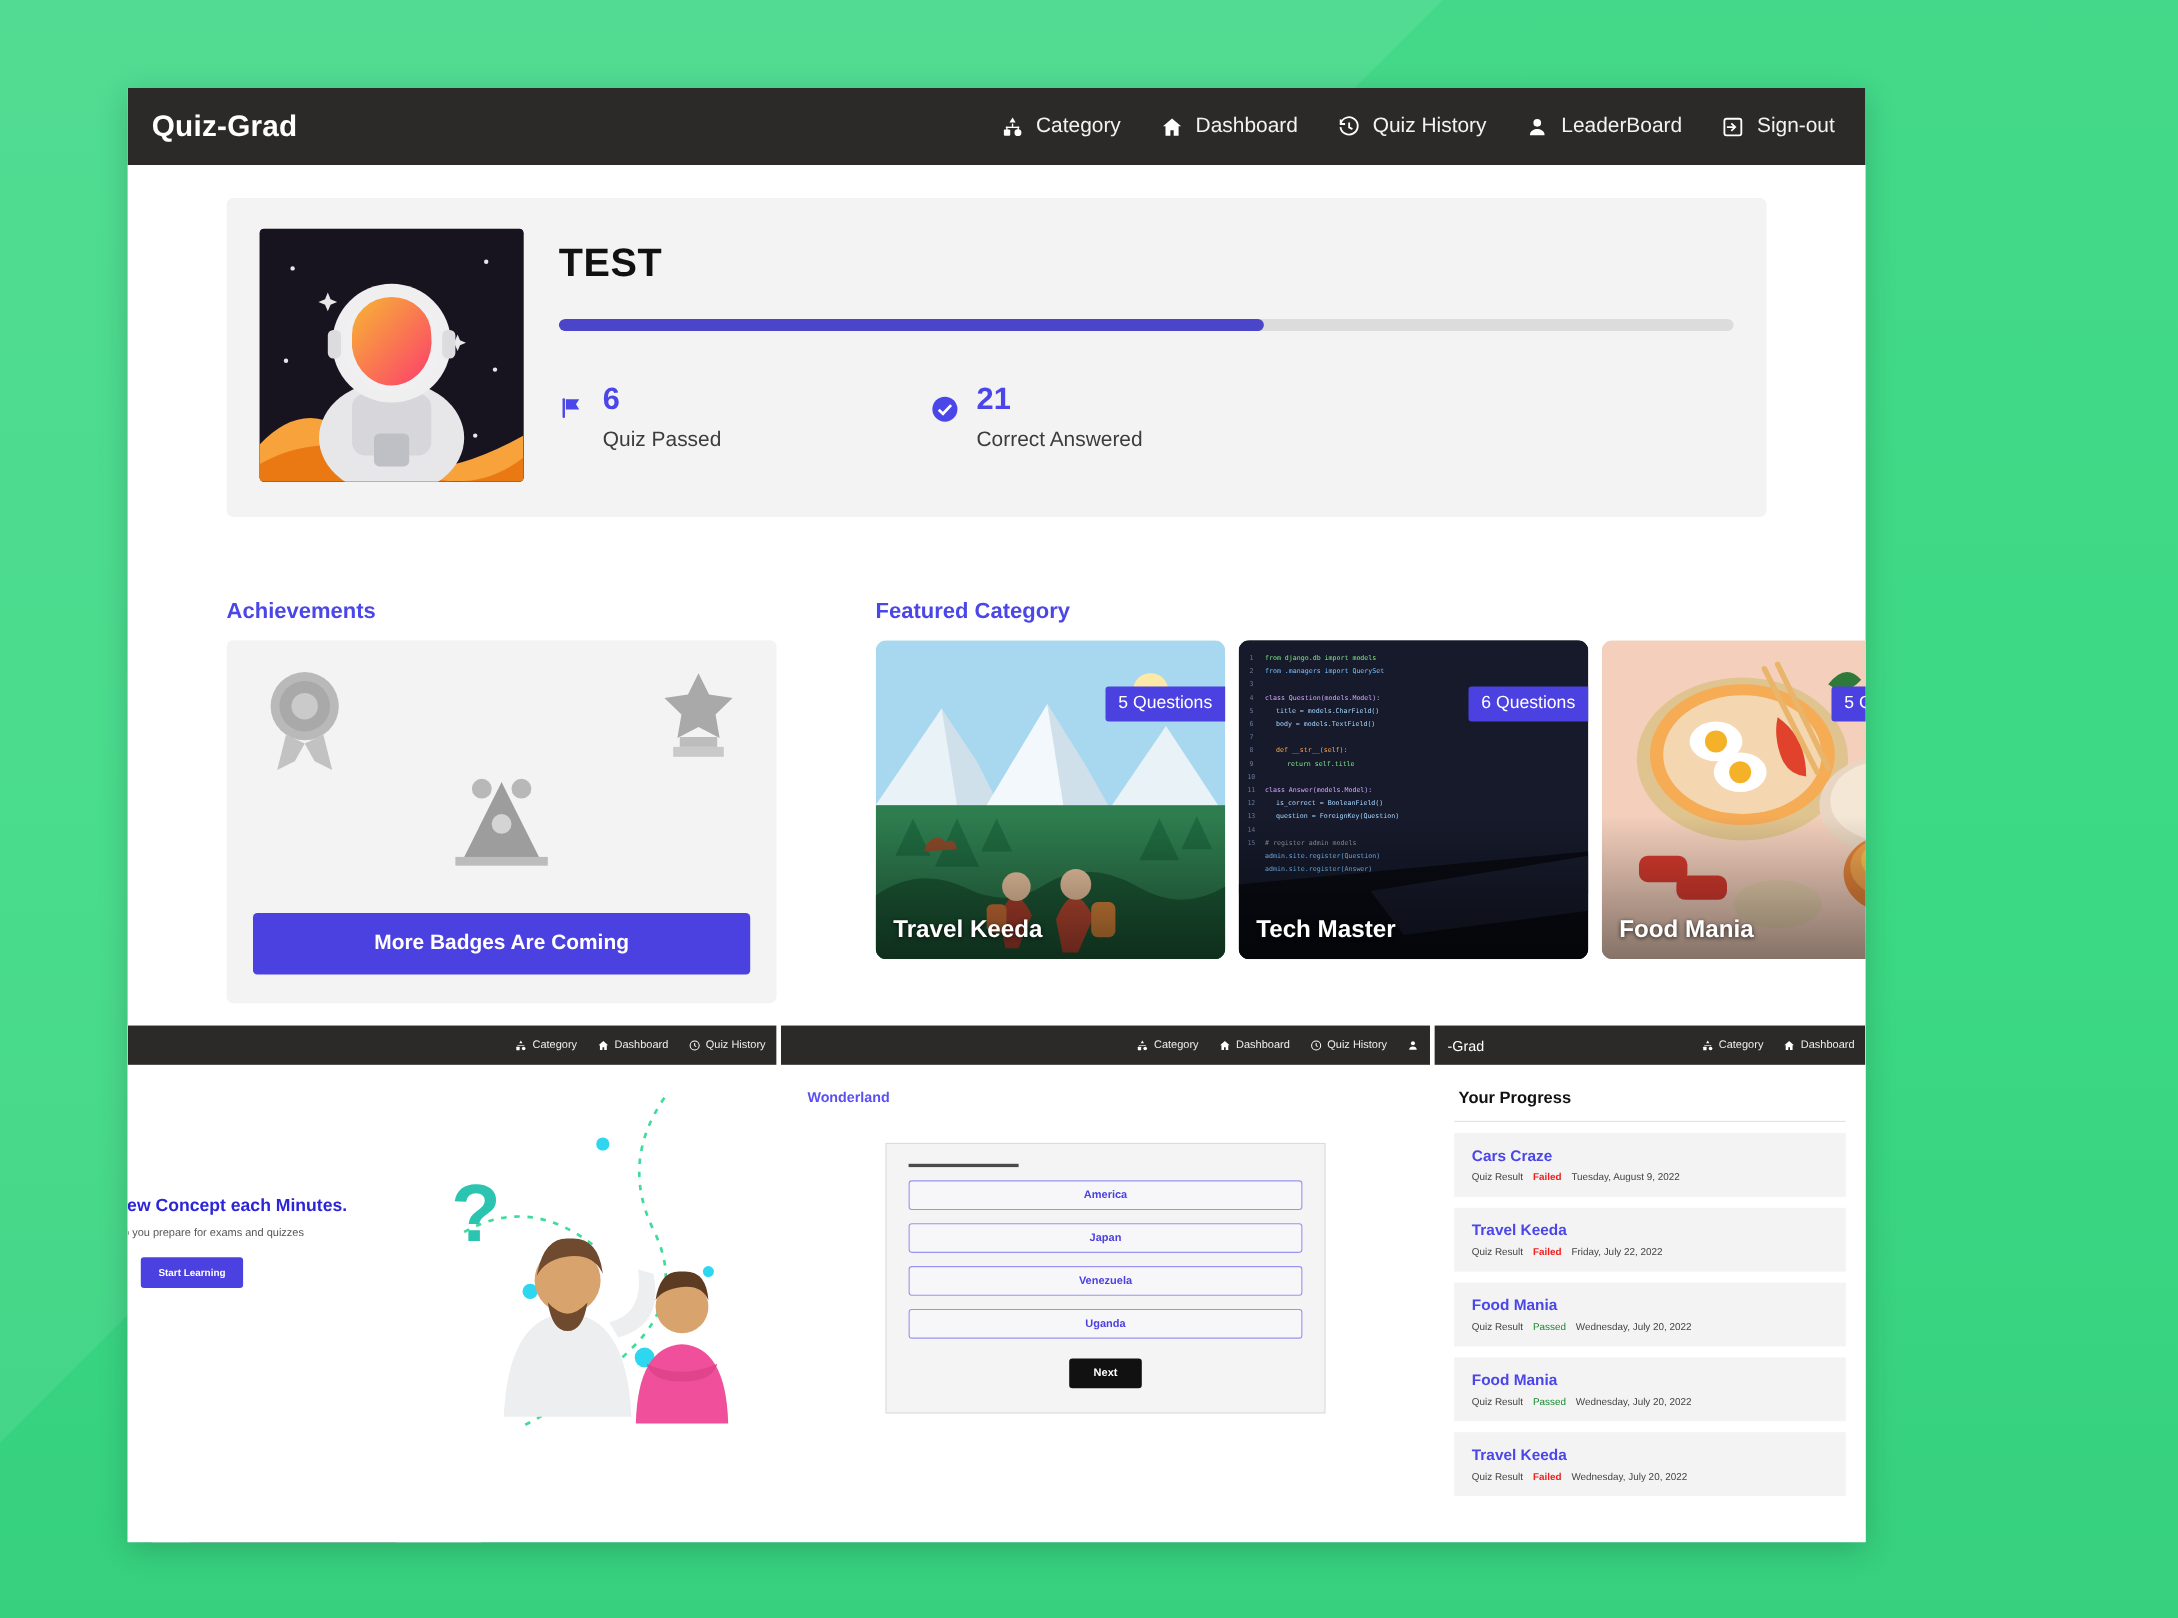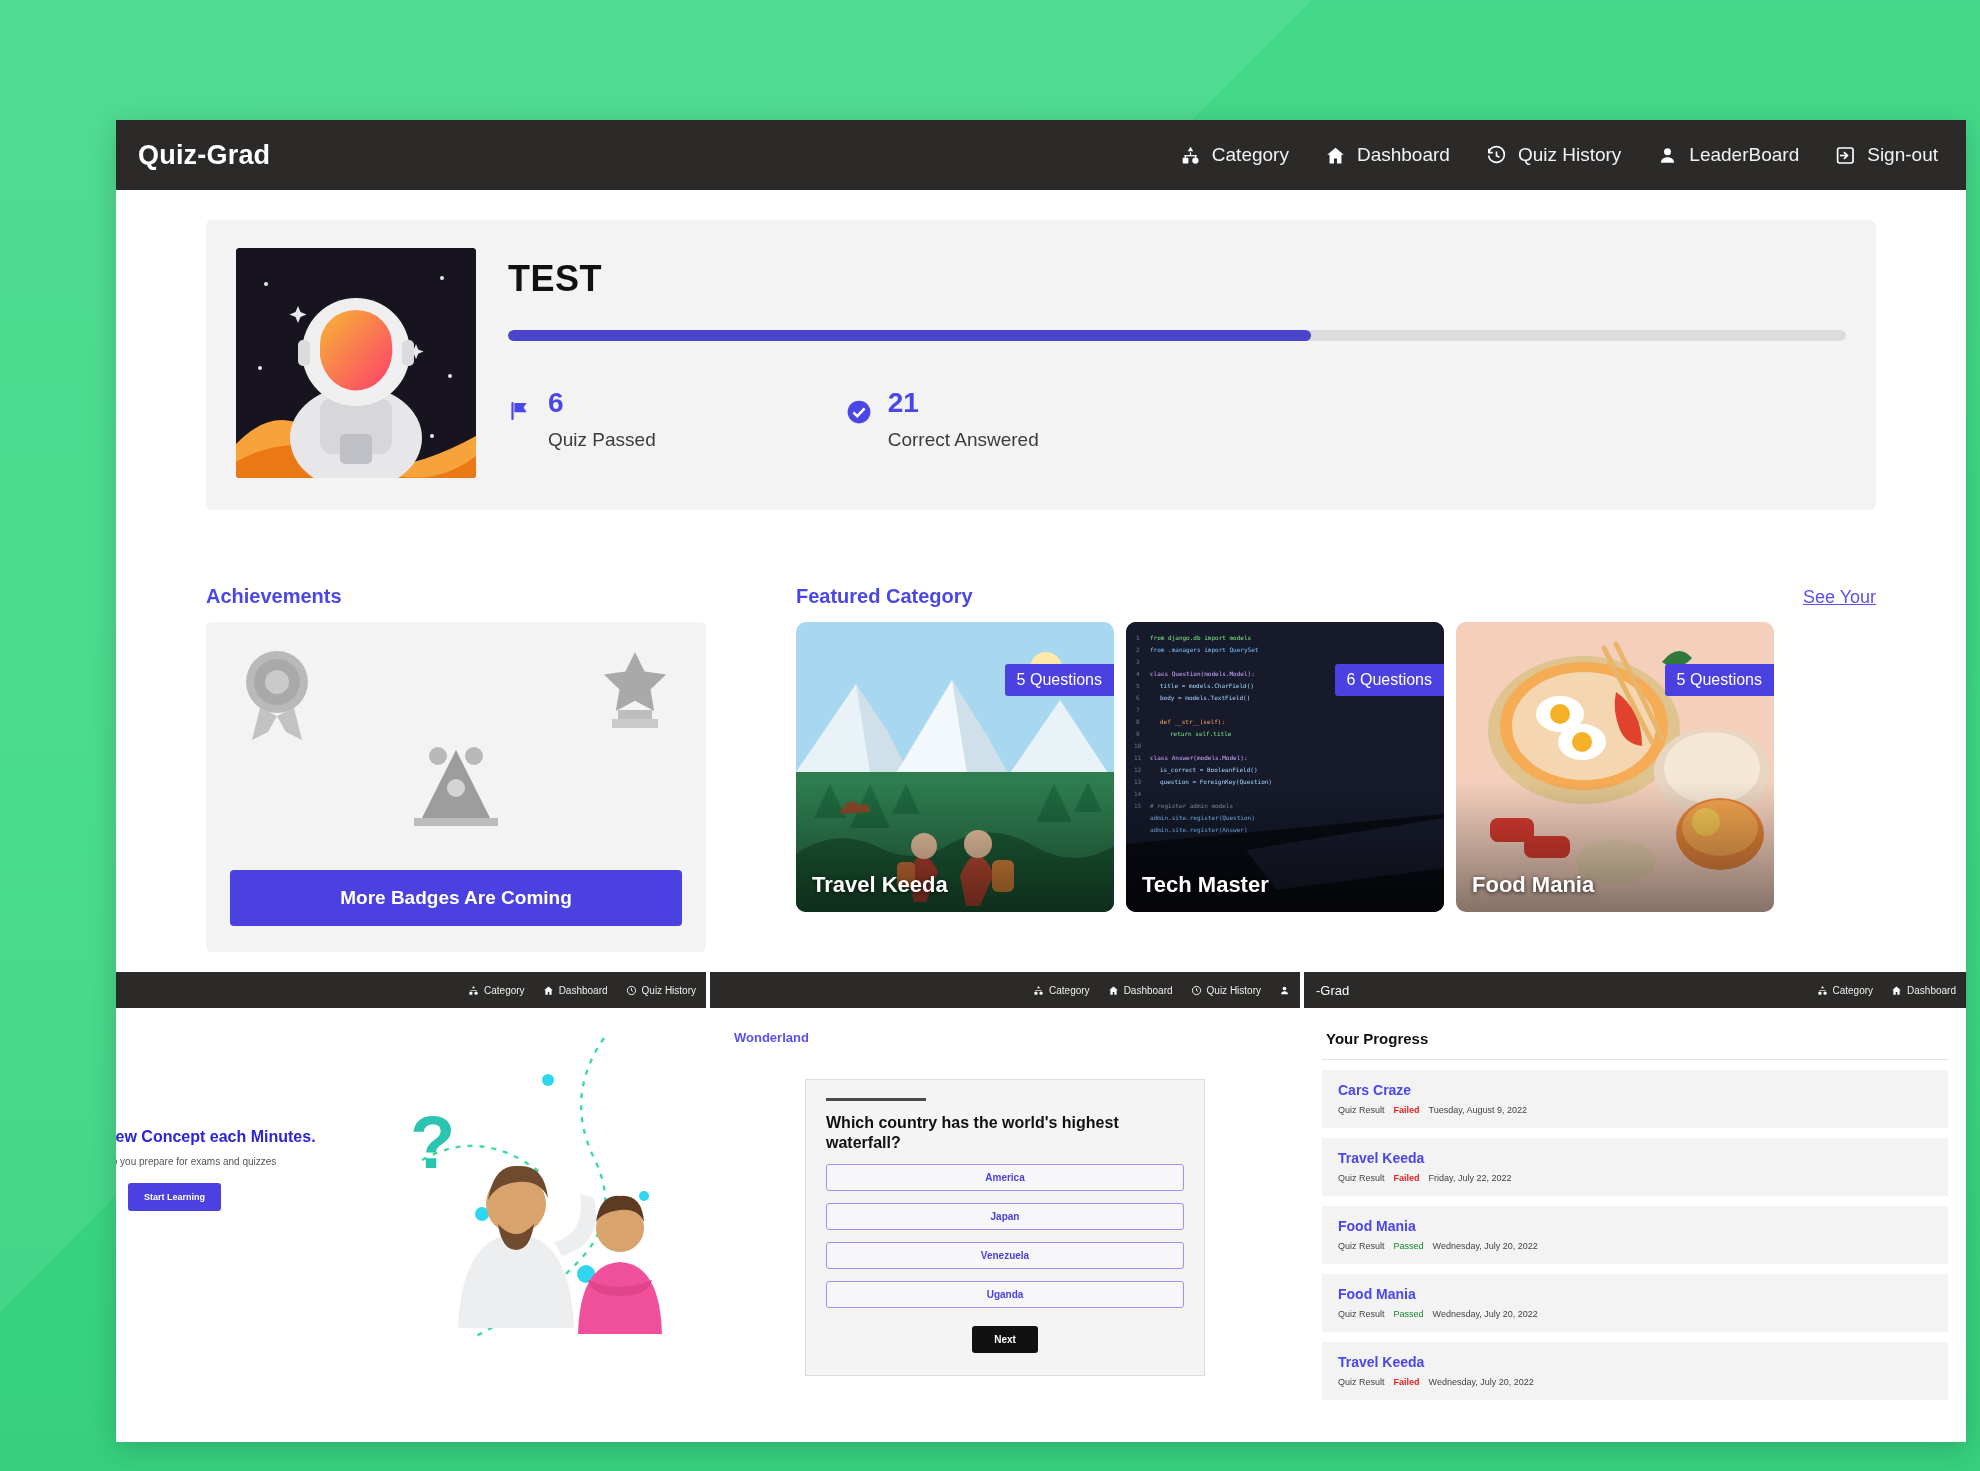--- a/index.html
+++ b/index.html
@@ -11,25 +11,24 @@
   }
   .bg-accent {
     position: absolute; inset: 0;
     background:
       linear-gradient(135deg, rgba(255,255,255,0.07) 0%, rgba(255,255,255,0.07) 38%, rgba(0,0,0,0) 38%),
       linear-gradient(180deg, #44d98a 0%, #3cd984 55%, #36d07e 100%);
   }
   .app-shell {
     position: absolute;
     left: 116px; top: 80px;
-    width: 1850px; height: 1322px;
+    width: 1580px; height: 1322px;
     background: #ffffff;
     overflow: hidden;
     box-shadow: 0 6px 26px rgba(0,0,0,0.18);
-    margin-top: 40px;
   }
 
   
   .navbar {
     height: 70px; background: #2b2a28;
     display: flex; align-items: center;
     padding: 0 28px 0 22px;
     position: relative;
   }
   .brand {
@@ -591,21 +590,20 @@
             <svg width="11" height="11" viewBox="0 0 24 24" fill="#fff">
                 <circle cx="12" cy="7.6" r="4"></circle>
                 <path d="M4.4 20.4c0-4.1 3.4-6.5 7.6-6.5s7.6 2.4 7.6 6.5z"></path>
               </svg>
           </div>
         </div>
       </div>
       <div class="quiz-head">Wonderland</div>
       <div class="quiz-card">
         <div class="quiz-rule"></div>
-        <div class="quiz-q">Which country has the world's highest waterfall?</div>
         <div class="opt">America</div>
         <div class="opt">Japan</div>
         <div class="opt">Venezuela</div>
         <div class="opt">Uganda</div>
         <button class="next-btn">Next</button>
       </div>
     </div>
 
     <div class="thumb-panel tp3">
       <div class="mini-nav">

